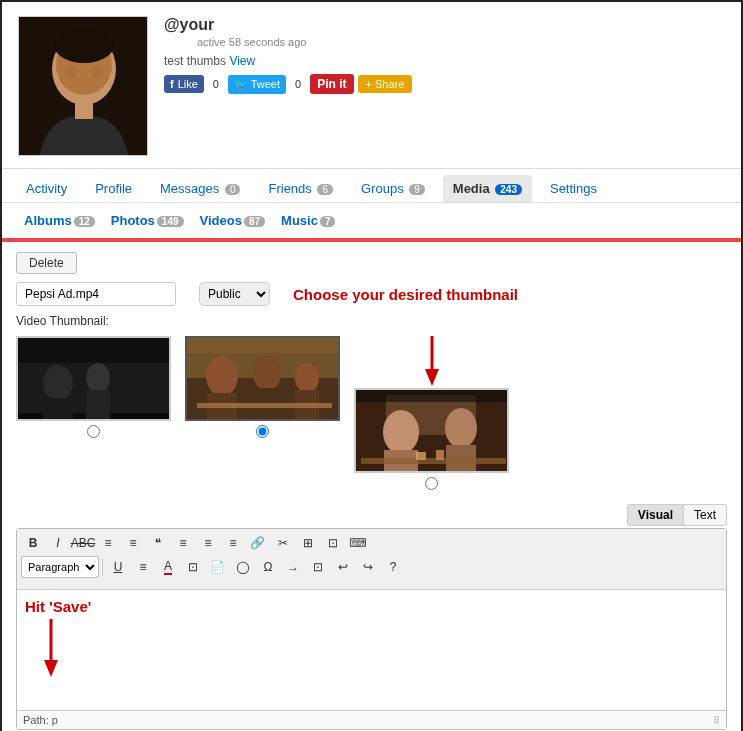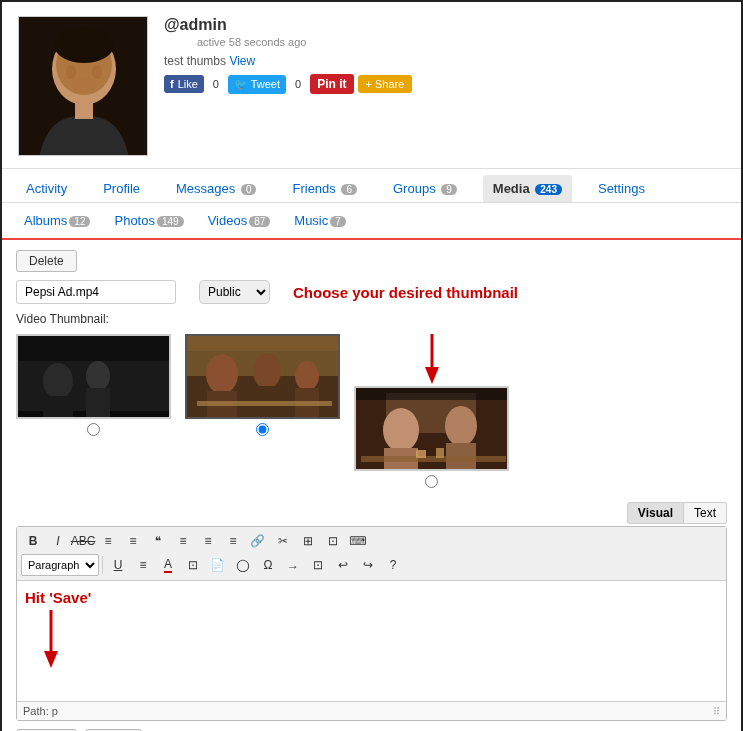--- a/index.html
+++ b/index.html
@@ -131,21 +131,21 @@
       gap: 3px;
     }
 
     
     .nav-tabs {
       display: flex;
       align-items: center;
       padding: 6px 14px 0 14px;
       background: #fff;
       border-bottom: 1px solid #ddd;
-      gap: 16px;
+      gap: 8px;
       flex-wrap: wrap;
     }
     .nav-tab {
       padding: 6px 10px;
       font-size: 13px;
       color: #0066cc;
       cursor: pointer;
       text-decoration: none;
       white-space: nowrap;
     }
@@ -166,22 +166,23 @@
     }
     .nav-badge.blue {
       background: #0066cc;
     }
 
     
     .sub-tabs {
       display: flex;
       align-items: center;
       padding: 6px 14px;
-      gap: 8px;
-      border-bottom: 2px solid #ef4444;
+      gap: 0;
+      border-bottom: 4px solid #ef4444;
+      font-weight: bold;
     }
     .sub-tab {
       padding: 4px 8px;
       font-size: 13px;
       color: #0066cc;
       cursor: pointer;
       text-decoration: none;
     }
 
     
@@ -279,21 +280,21 @@
       border-bottom: 1px solid #ccc;
       padding: 3px 4px;
     }
     .toolbar-row {
       display: flex;
       align-items: center;
       flex-wrap: wrap;
       gap: 1px;
       margin-bottom: 2px;
     }
-    .toolbar-row:last-child { margin-bottom: 1px; }
+    .toolbar-row:last-child { margin-bottom: 8px; }
     .tb-btn {
       display: inline-flex;
       align-items: center;
       justify-content: center;
       width: 24px;
       height: 22px;
       border: 1px solid transparent;
       border-radius: 2px;
       cursor: pointer;
       font-size: 12px;
@@ -389,21 +390,21 @@
         <rect x="56" y="78" width="18" height="24" fill="#c8956a"></rect>
 
         <ellipse cx="52" cy="55" rx="5" ry="7" fill="#a06030" opacity="0.4"></ellipse>
         <ellipse cx="78" cy="55" rx="5" ry="7" fill="#a06030" opacity="0.4"></ellipse>
 
         <ellipse cx="65" cy="68" rx="12" ry="8" fill="#b07040" opacity="0.5"></ellipse>
       </svg>
     </div>
   </div>
   <div class="profile-info">
-    <div class="username">@admin</div>
+    <div class="username">@your</div>
     <div class="active-status">active 58 seconds ago</div>
     <div class="thumbs-line">
       <span>test thumbs</span>
       <a href="#">View</a>
     </div>
     <div class="social-buttons">
       <span class="fb-btn">
         <span style="font-weight:bold;font-size:11px;">f</span>
         <span>Like</span>
       </span>

